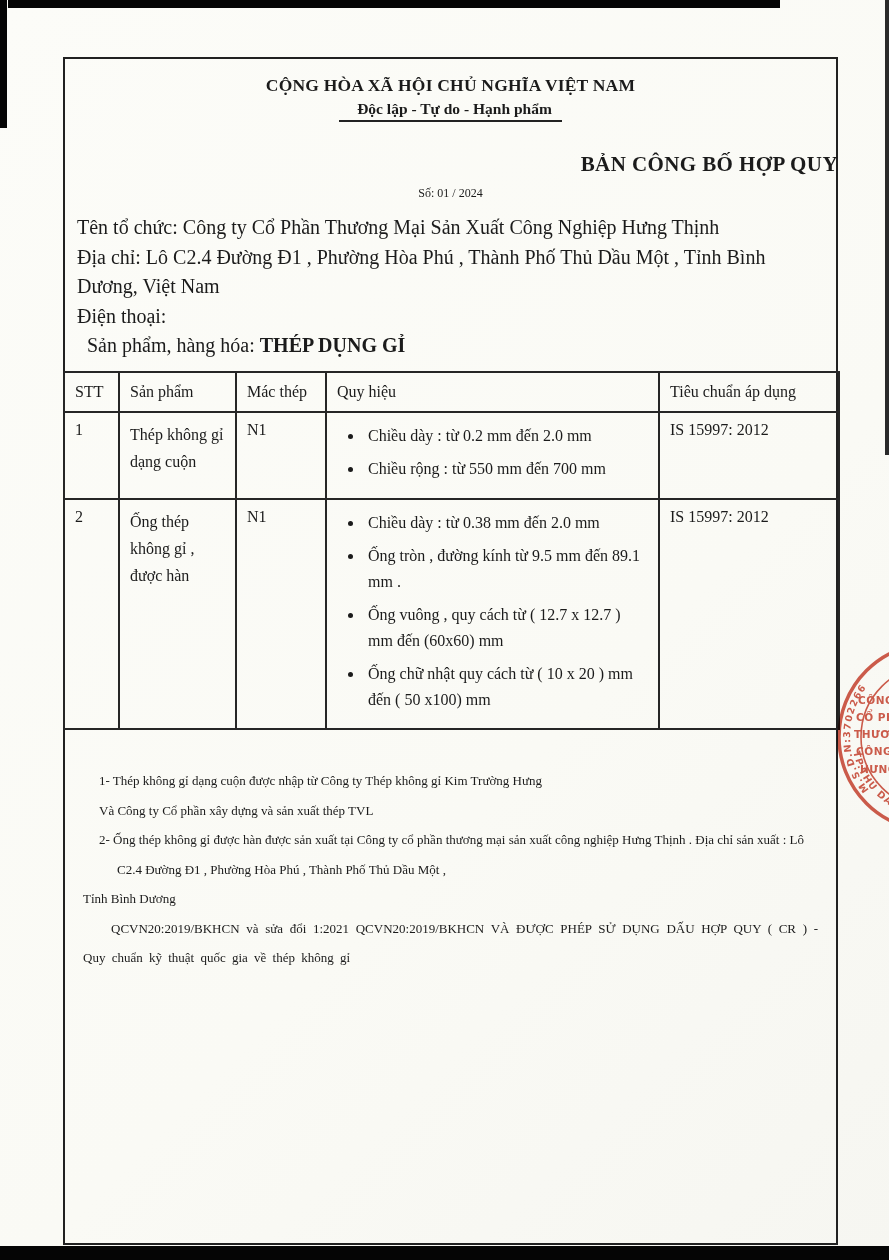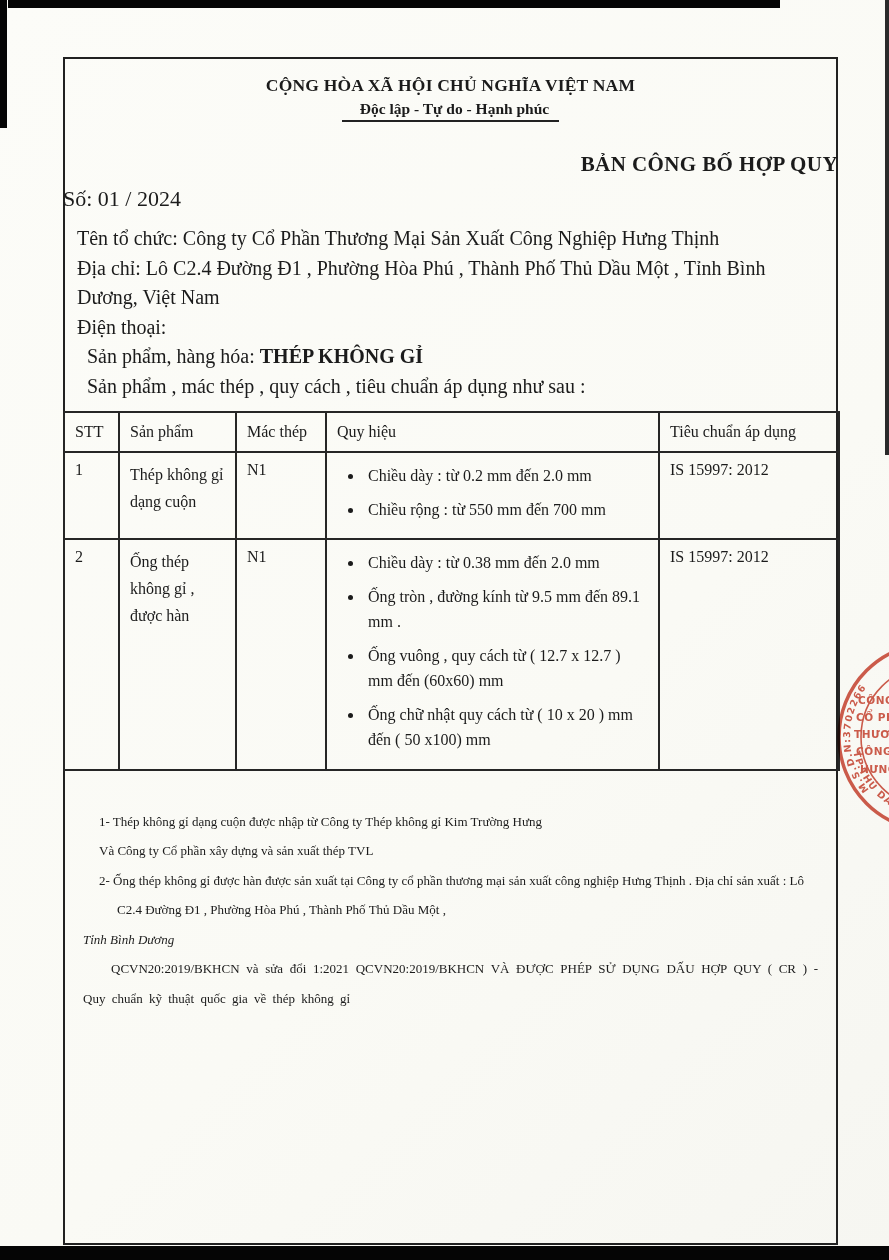--- a/index.html
+++ b/index.html
@@ -24,41 +24,41 @@
     position:absolute; left:63px; top:57px; width:775px; height:1188px;
     border:2px solid #212121;
   }
 
   .content { position:absolute; left:63px; top:57px; width:775px; }
 
   .nat-title { margin-top:18px; text-align:center; font-weight:bold; font-size:17.5px; letter-spacing:0.2px; }
   .motto { margin-top:4px; text-align:center; font-weight:bold; font-size:15.5px; }
   .motto .u { display:inline-block; border-bottom:2px solid #222; padding:0 10px 2px 18px; }
   .doc-title { margin-top:30px; text-align:right; font-weight:bold; font-size:21px; letter-spacing:0.4px; }
-  .doc-no { margin-top:9px; text-align:left; font-size:22px; }
+  .doc-no { margin-top:9px; text-align:center; font-size:12px; }
 
   .body-text { margin-top:12px; padding:0 14px; font-size:20px; line-height:29.5px; }
   .body-text p { margin:0; }
   .p-indent { padding-left:10px; }
   .b { font-weight:bold; }
 
   table.spec { width:775px; margin-top:10px; border-collapse:collapse; font-size:16px; table-layout:fixed; }
   .spec th, .spec td { border:2px solid #262626; vertical-align:top; text-align:left; padding:8px 10px; font-weight:normal; }
   .spec th { padding-top:10px; padding-bottom:10px; }
   .c-stt { width:55px; } .c-sp { width:117px; } .c-mt { width:90px; } .c-qc { width:333px; } .c-tc { width:180px; }
   .cell-center { text-align:center; }
   .cell-sp { text-align:justify; line-height:27px; }
   .spec ul { margin:2px 0 0 27px; }
   .spec li { margin-bottom:8px; line-height:25.5px; padding-left:4px; }
 
   .notes { margin-top:36px; padding:0 20px; font-size:13px; line-height:29.5px; }
   .notes p { margin:0; }
   .note-num  { padding-left:16px; }
   .note-hang { padding-left:34px; text-indent:-18px; }
-  .note-plain{ padding-left:0;font-style:italic; }
+  .note-plain{ padding-left:0; }
   .note-just { margin-left:-11px; margin-right:-10px; text-indent:28px; text-align:justify; word-spacing:3px; }
 
   
   .stamp {
     position:absolute; left:818px; top:622px;
     opacity:0.85; mix-blend-mode:multiply;
   }
   .stamp text {
     font-family:"DejaVu Sans","Liberation Sans",sans-serif;
     font-weight:bold; fill:#c8402e;
@@ -75,32 +75,31 @@
   <div class="artifact art-left"></div>
   <div class="artifact art-right"></div>
   <div class="artifact art-bottom"></div>
 
   <div class="doc-frame"></div>
 
   <div class="content">
 
     <div class="nat-title">CỘNG HÒA XÃ HỘI CHỦ NGHĨA VIỆT NAM</div>
     <div class="motto">
-      <span class="u">Độc lập - Tự do - Hạnh phúc</span>
+      <span class="u">Độc lập - Tự do - Hạnh phẩm</span>
     </div>
 
     <div class="doc-title">BẢN CÔNG BỐ HỢP QUY</div>
     <div class="doc-no">Số: 01 / 2024</div>
 
     <div class="body-text">
       <p>Tên tổ chức: Công ty Cổ Phần Thương Mại Sản Xuất Công Nghiệp Hưng Thịnh</p>
       <p>Địa chỉ: Lô C2.4 Đường Đ1 , Phường Hòa Phú , Thành Phố Thủ Dầu Một , Tỉnh Bình Dương, Việt Nam</p>
       <p>Điện thoại:</p>
-      <p class="p-indent"><span>Sản phẩm, hàng hóa: </span><span class="b">THÉP KHÔNG GỈ</span></p>
-      <p class="p-indent">Sản phẩm , mác thép , quy cách , tiêu chuẩn áp dụng như sau :</p>
+      <p class="p-indent"><span>Sản phẩm, hàng hóa: </span><span class="b">THÉP DỤNG GỈ</span></p>
     </div>
 
     <table class="spec">
       <colgroup>
         <col class="c-stt">
           <col class="c-sp">
           <col class="c-mt">
           <col class="c-qc">
           <col class="c-tc">
       </colgroup>

